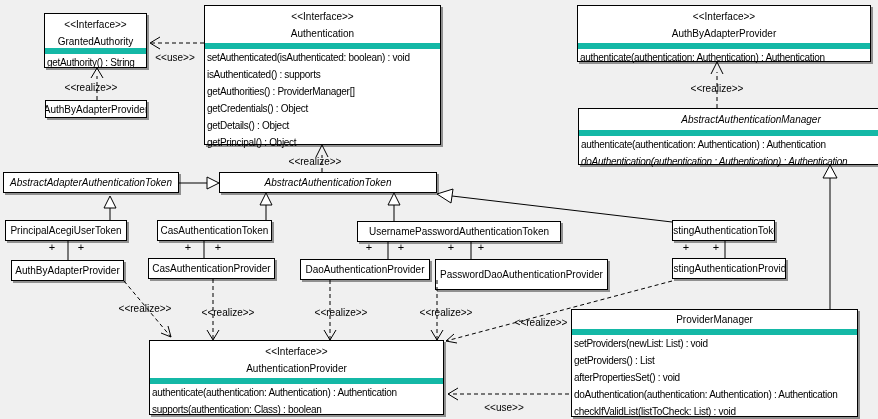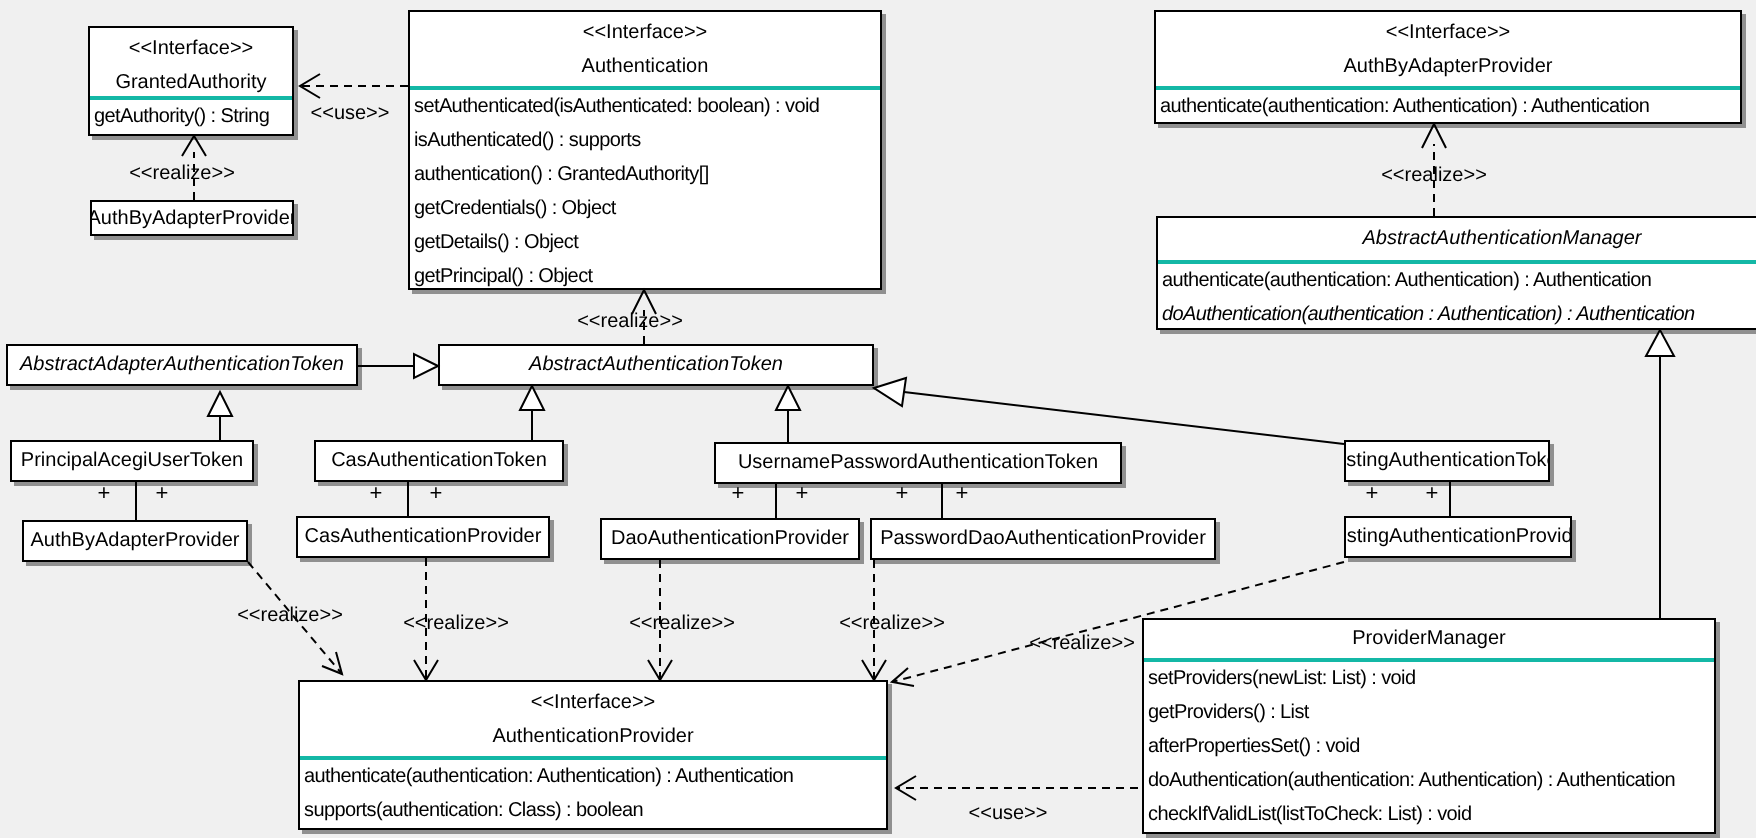--- a/index.html
+++ b/index.html
@@ -3,21 +3,21 @@
 <meta charset="utf-8">
 <style>
   html,body{margin:0;padding:0;background:#f0f0f0;}
   #canvas{position:relative;width:878px;height:419px;background:#f0f0f0;overflow:hidden;
           font-family:"Liberation Sans","DejaVu Sans",sans-serif;font-size:10px;color:#000;}
   .box{position:absolute;background:#fff;border:1px solid #000;box-shadow:2px 2px 0 rgba(0,0,0,0.4);box-sizing:border-box;}
   .title{text-align:center;overflow:hidden;}
   .stereo{line-height:17px;padding-top:2px;white-space:nowrap;}
   .cname{line-height:17px;white-space:nowrap;}
   .one{display:flex;align-items:center;justify-content:center;height:100%;white-space:nowrap;overflow:hidden;}
-  .methods{border-top:2px solid #14b8a6;overflow:hidden;}
+  .methods{border-top:6px solid #14b8a6;overflow:hidden;}
   .m{line-height:17px;padding-left:2px;white-space:nowrap;letter-spacing:-0.3px;overflow:hidden;}
   .it{font-style:italic;}
   .lbl{position:absolute;transform:translate(-50%,-50%);white-space:nowrap;text-align:right;}
   .plus{position:absolute;transform:translate(-50%,-50%);font-size:11px;}
   svg.wires{position:absolute;left:0;top:0;pointer-events:none;}
   svg.wires path, svg.wires line, svg.wires polyline{stroke:#000;fill:none;stroke-width:1;}
   svg.wires polygon{fill:#fff;stroke:#000;stroke-width:1;}
   .dash{stroke-dasharray:4 3;}
 </style>
 </head>
@@ -40,21 +40,21 @@
   </div>
 
   <div class="box" style="left:204px;top:5px;width:237px;height:140px">
     <div class="title" style="height:37px">
       <div class="stereo">&lt;&lt;Interface&gt;&gt;</div>
       <div class="cname">Authentication</div>
     </div>
     <div class="methods">
       <div class="m">setAuthenticated(isAuthenticated: boolean) : void</div>
       <div class="m">isAuthenticated() : supports</div>
-      <div class="m">authentication() : GrantedAuthority[]</div>
+      <div class="m">getAuthorities() : ProviderManager[]</div>
       <div class="m">getCredentials() : Object</div>
       <div class="m">getDetails() : Object</div>
       <div class="m">getPrincipal() : Object</div>
     </div>
   </div>
 
   <div class="box" style="left:577px;top:5px;width:294px;height:57px">
     <div class="title" style="height:37px">
       <div class="stereo">&lt;&lt;Interface&gt;&gt;</div>
       <div class="cname">AuthByAdapterProvider</div>
@@ -78,40 +78,40 @@
     <div class="one it">AbstractAdapterAuthenticationToken</div>
   </div>
 
   <div class="box" style="left:219px;top:172px;width:218px;height:21px">
     <div class="one it">AbstractAuthenticationToken</div>
   </div>
 
   <div class="box" style="left:5px;top:220px;width:122px;height:21px">
     <div class="one">PrincipalAcegiUserToken</div>
   </div>
-  <div class="box" style="left:157px;top:220px;width:125px;height:21px">
+  <div class="box" style="left:157px;top:220px;width:115px;height:21px">
     <div class="one">CasAuthenticationToken</div>
   </div>
   <div class="box" style="left:357px;top:221px;width:204px;height:21px">
     <div class="one">UsernamePasswordAuthenticationToken</div>
   </div>
   <div class="box" style="left:672px;top:220px;width:103px;height:21px">
     <div class="one">TestingAuthenticationToken</div>
   </div>
 
   <div class="box" style="left:11px;top:260px;width:113px;height:21px">
     <div class="one">AuthByAdapterProvider</div>
   </div>
   <div class="box" style="left:148px;top:258px;width:127px;height:21px">
     <div class="one">CasAuthenticationProvider</div>
   </div>
   <div class="box" style="left:300px;top:259px;width:130px;height:21px">
     <div class="one">DaoAuthenticationProvider</div>
   </div>
-  <div class="box" style="left:435px;top:259px;width:173px;height:21px">
+  <div class="box" style="left:435px;top:259px;width:173px;height:31px">
     <div class="one">PasswordDaoAuthenticationProvider</div>
   </div>
   <div class="box" style="left:672px;top:258px;width:114px;height:21px">
     <div class="one">TestingAuthenticationProvider</div>
   </div>
 
   <div class="box" style="left:149px;top:340px;width:295px;height:75px">
     <div class="title" style="height:37px">
       <div class="stereo">&lt;&lt;Interface&gt;&gt;</div>
       <div class="cname">AuthenticationProvider</div>

